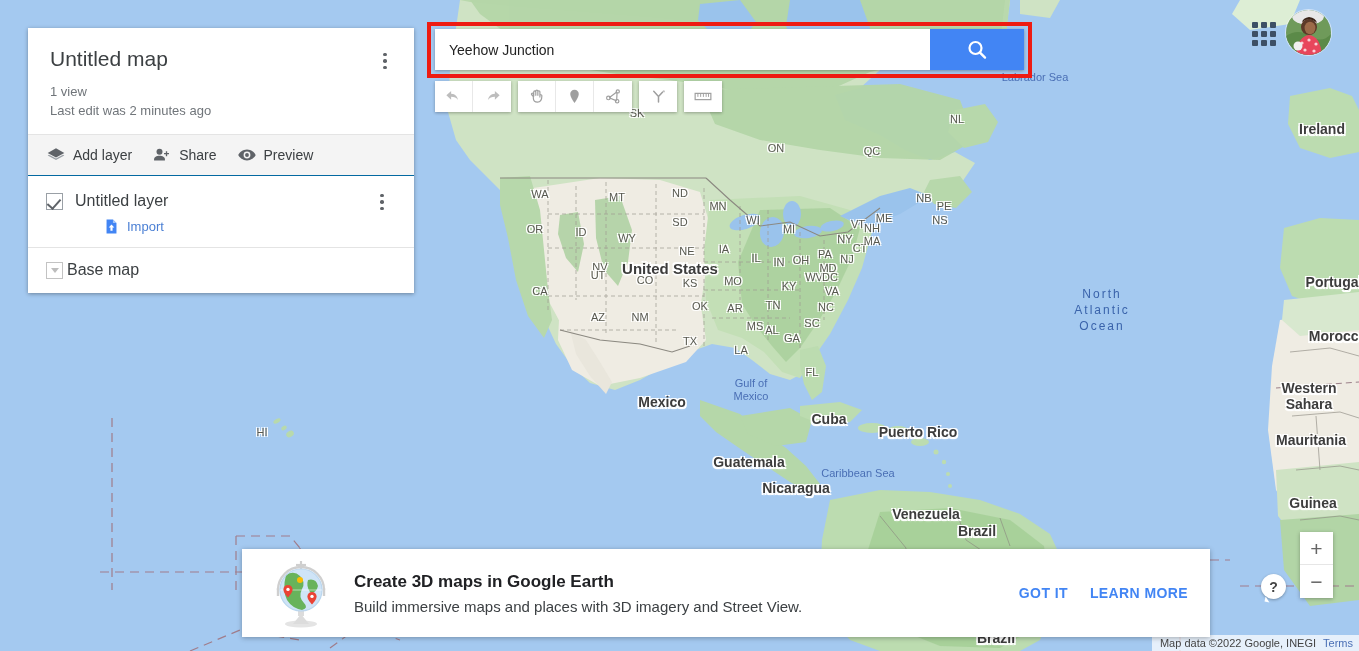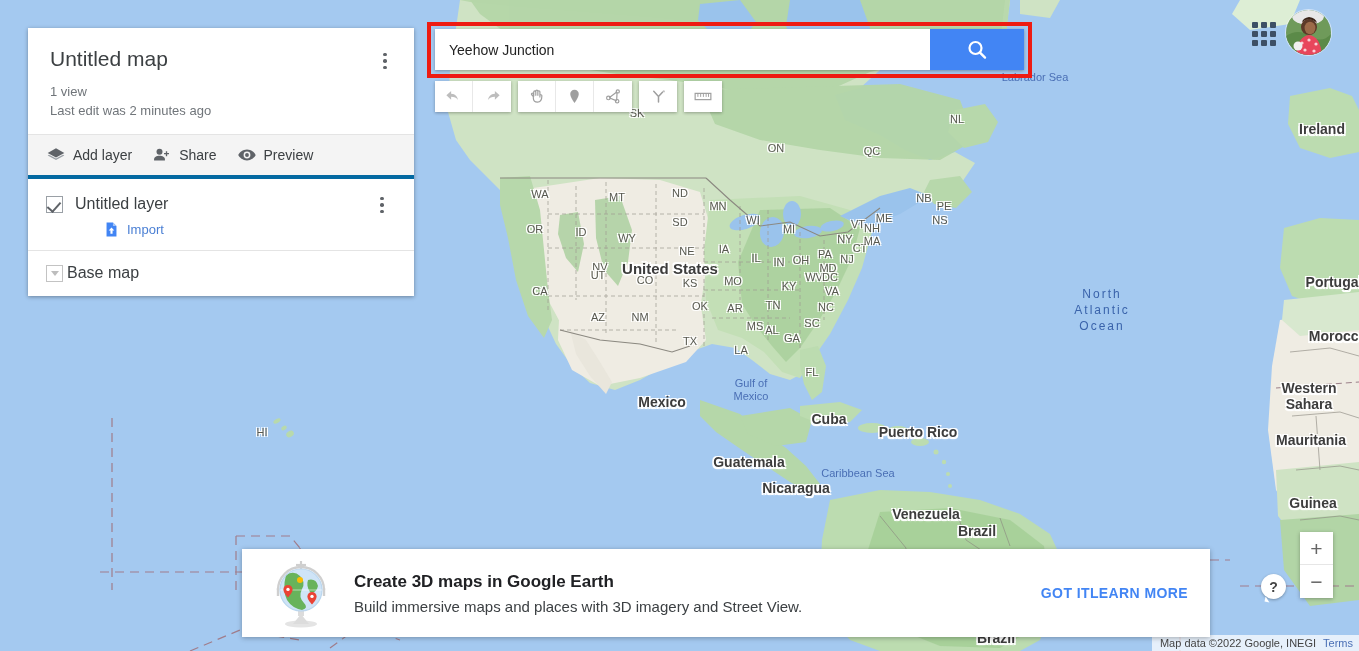--- a/index.html
+++ b/index.html
@@ -78,21 +78,21 @@
   .kebab span {
     display: block; width: 3.5px; height: 3.5px;
     border-radius: 50%; background: #5f6368;
   }
 
   .panel-actions {
     display: flex; align-items: center;
     gap: 20px;
     background: #f4f4f4;
     border-top: 1px solid #e4e4e4;
-    border-bottom: 4px solid #0369a1;
+    border-bottom: 1px solid #0369a1;
     padding: 10px 18px;
   }
   .action-btn {
     display: flex; align-items: center; gap: 7px;
     cursor: pointer; color: #3c4043; font-size: 14px;
   }
   .action-ico { width: 20px; height: 20px; display: block; }
 
   .layer-block { padding: 16px 18px 12px 18px; position: relative; }
   .layer-row { display: flex; align-items: center; gap: 12px; }
@@ -286,21 +286,21 @@
     padding: 0 22px 0 18px;
     z-index: 38;
   }
   #banner-globe { width: 82px; height: 74px; flex: 0 0 auto; }
   #banner-text { flex: 1; margin-left: 12px; }
   .banner-title {
     font-size: 17px; font-weight: bold; color: #202124;
     margin-bottom: 6px;
   }
   .banner-sub { font-size: 15px; color: #3c4043; }
-  #banner-btns { display: flex; align-items: center; }
+  #banner-btns { display: flex; gap: 22px; align-items: center; }
   .banner-btn {
     color: #4285f4; font-size: 14px; font-weight: bold;
     letter-spacing: .4px; cursor: pointer; white-space: nowrap;
   }
 </style>
 </head>
 <body>
 
 <div id="app">
 

